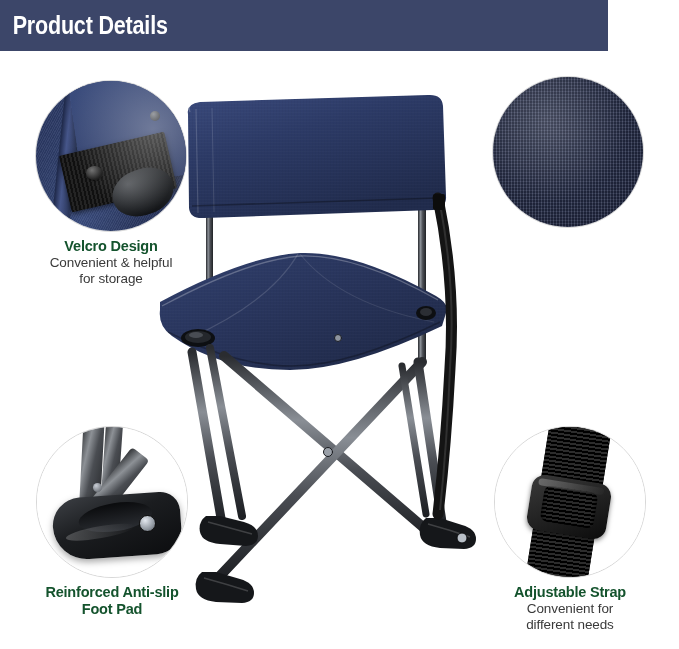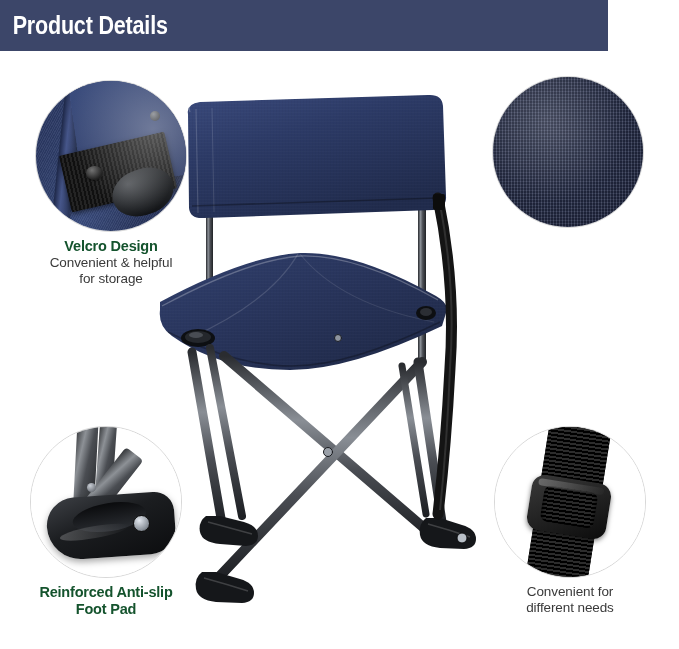--- a/index.html
+++ b/index.html
@@ -69,21 +69,21 @@
     display: block;
     font-size: 13.5px;
     font-weight: normal;
     color: #3a3a3a;
     letter-spacing: -0.1px;
   }
 
   
   #callout-velcro   { left: 6px;   top: 80px; }
   #callout-oxford   { left: 463px; top: 76px; }
-  #callout-footpad  { left: 1px;   top: 426px; }
+  #callout-footpad  { left: 7px;   top: 426px; }
   #callout-strap    { left: 465px; top: 426px; }
 
   
   .velcro-bg {
     position: absolute; inset: 0;
     background:
       repeating-linear-gradient(118deg, rgba(255,255,255,.05) 0 1px, rgba(0,0,0,.05) 1px 2px),
       linear-gradient(112deg, #27335c 0%, #2e3d68 22%, #3b4d7e 48%, #2b3860 74%, #222d52 100%);
   }
   .velcro-seam {
@@ -402,16 +402,17 @@
 <div class="callout" id="callout-strap">
   <div class="callout-circle">
     <div class="strap-bg"></div>
     <div class="strap-web"></div>
     <div class="strap-buckle">
       <div class="strap-buckle-hole"></div>
       <div class="strap-buckle-hi"></div>
     </div>
   </div>
   <div class="callout-caption">
+    <span class="cap-title">Adjustable Strap</span>
     <span class="cap-sub">Convenient for</span>
     <span class="cap-sub">different needs</span>
   </div>
 </div>
 
 </body></html>

